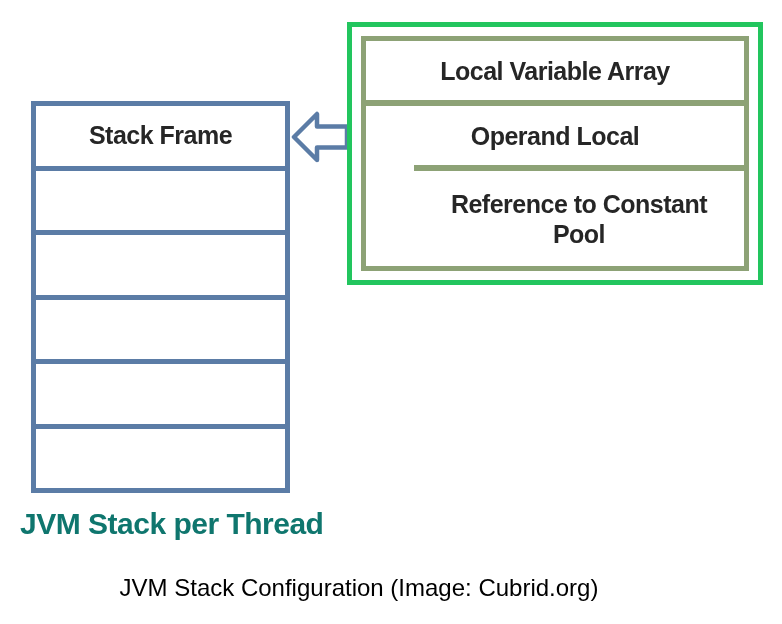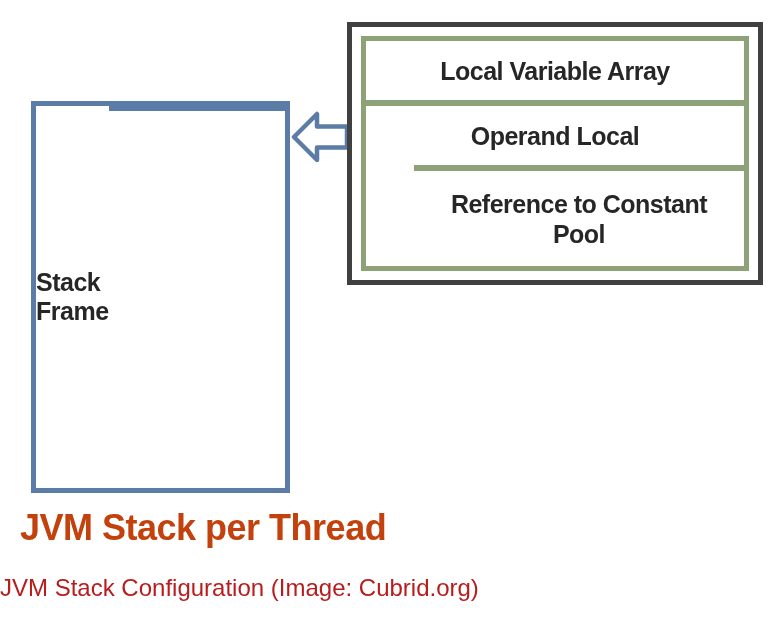--- a/index.html
+++ b/index.html
@@ -23,21 +23,21 @@
   .jvm-stack-box {
     position: absolute;
     left: 31px;
     top: 101px;
     width: 259px;
     height: 392px;
     box-sizing: border-box;
     border: 5px solid #5b7ca6;
     background: #ffffff;
     display: flex;
-    flex-direction: row;
+    flex-direction: column;
   }
   .stack-cell {
     flex: 1;
     background: #ffffff;
   }
   .stack-cell + .stack-cell {
     border-top: 5px solid #5b7ca6;
   }
   .stack-cell.frame {
     display: flex;
@@ -49,35 +49,35 @@
     color: #262626;
   }
 
   .jvm-stack-label {
     position: absolute;
     left: 20px;
     top: 507px;
     width: 340px;
     text-align: left;
     font-weight: bold;
-    font-size: 36px;
+    font-size: 30px;
     letter-spacing: -0.5px;
-    color: #c2410c;
+    color: #0f766e;
     white-space: nowrap;
   }
 
   
   .frame-detail-box {
     position: absolute;
     left: 347px;
     top: 22px;
     width: 416px;
     height: 263px;
     box-sizing: border-box;
-    border: 5px solid #404040;
+    border: 5px solid #22c55e;
     background: #ffffff;
     padding: 9px;
   }
   .frame-detail-inner {
     width: 100%;
     height: 100%;
     box-sizing: border-box;
     border: 5px solid #8da276;
     display: flex;
     flex-direction: column;
@@ -113,23 +113,23 @@
     width: 57px;
     height: 55px;
   }
 
   
   .figure-caption {
     position: absolute;
     left: 0;
     top: 574px;
     width: 718px;
-    text-align: left;
+    text-align: center;
     font-size: 24px;
-    color: #b91c1c;
+    color: #000000;
     white-space: nowrap;
   }
 </style>
 </head>
 <body>
 
 <div class="figure">
 
   <div class="jvm-stack-box">
     <div class="stack-cell frame">

